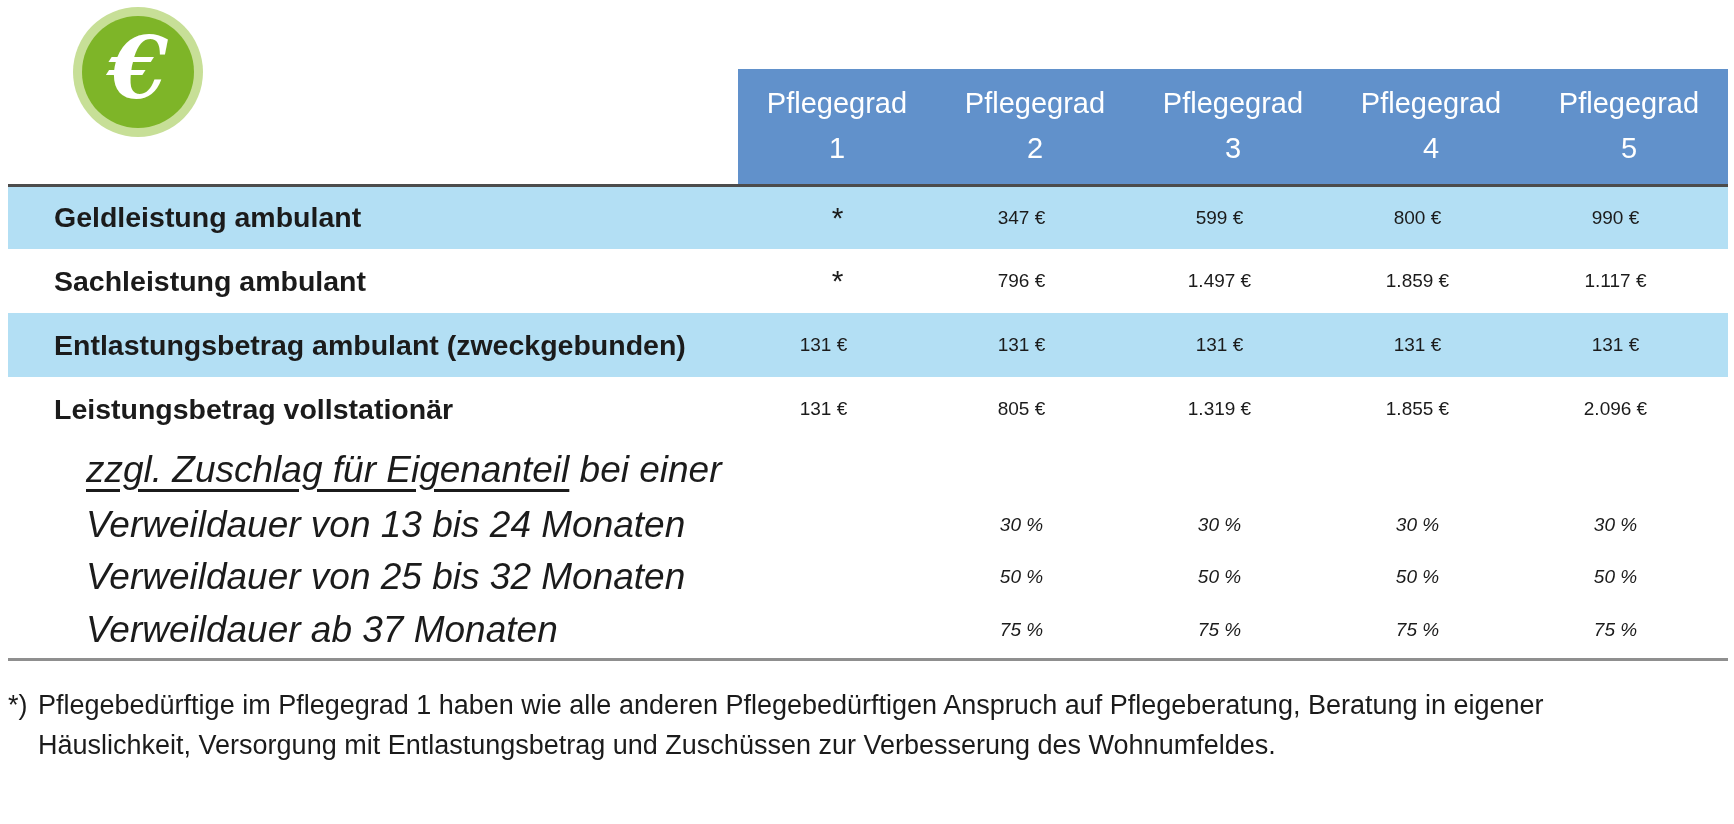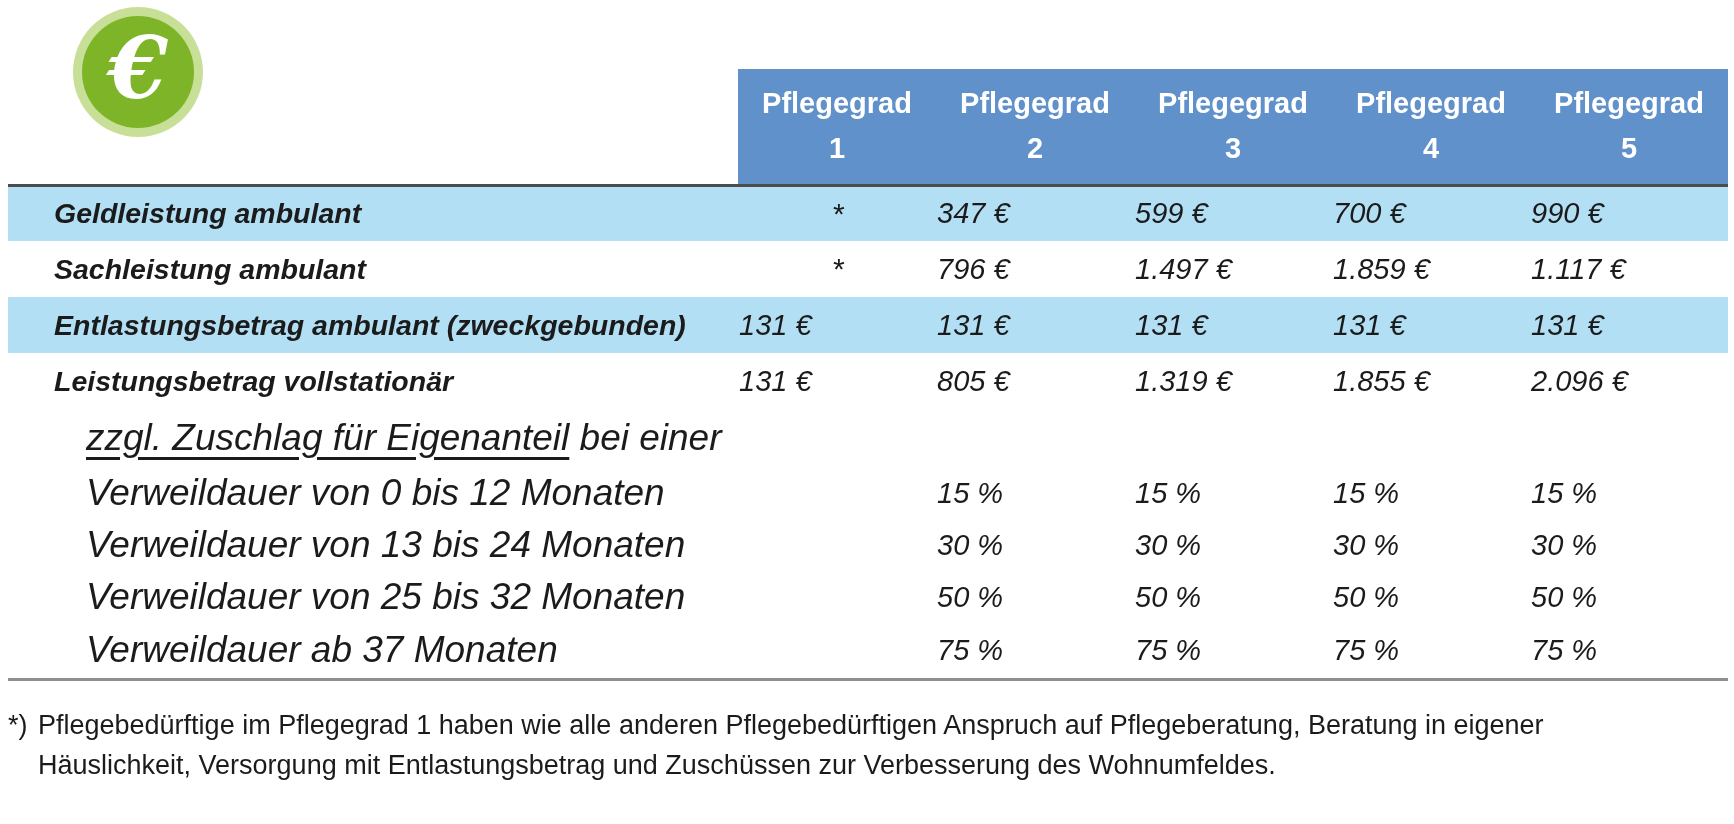--- a/index.html
+++ b/index.html
@@ -36,36 +36,36 @@
     border-collapse:collapse;table-layout:fixed;
     margin:69px 0 0 8px;width:1720px;
   }
   col.lbl{width:730px;}
   col.val{width:198px;}
 
   thead tr{height:116px;border-bottom:3px solid var(--border-dark,#4c4c4c);}
   th.corner{background:#ffffff;}
   th.col{
     background:var(--header-blue,#6191CB);
-    color:#ffffff;font-weight:bold;
+    color:#ffffff;font-weight:normal;
     font-size:29px;line-height:45px;
     text-align:center;vertical-align:middle;
     padding:0;
   }
 
   tbody th{
     text-align:left;font-size:28.5px;font-weight:bold;
     padding-left:46px;vertical-align:middle;white-space:nowrap;
   }
   tbody td{
-    text-align:left;font-size:29px;font-weight:normal;
+    text-align:center;font-size:19px;font-weight:normal;
     padding-right:28px;vertical-align:middle;white-space:nowrap;
   }
   tr.hl{background:var(--row-blue,#B3DFF4);}
-  tr.main{height:56px;font-style:italic;}
+  tr.main{height:64px;}
   tr.subhead{height:58px;}
   tr.sub{height:52px;}
   tbody tr:last-child{height:56px;border-bottom:3px solid var(--border-gray,#8f8f8f);}
   tr.subhead th,tr.sub th{
     font-weight:normal;font-style:italic;padding-left:78px;font-size:37px;
   }
   tr.sub td{font-style:italic;}
   span.ul{text-decoration:underline;text-underline-offset:7px;}
   td.ast{text-align:center;padding-right:0;font-size:30px;}
 
@@ -123,21 +123,21 @@
             <div>5</div>
           </th>
         </tr>
     </thead>
     <tbody>
         <tr class="main hl">
           <th>Geldleistung ambulant</th>
           <td class="ast">*</td>
           <td>347 €</td>
           <td>599 €</td>
-          <td>700 €</td>
+          <td>800 €</td>
           <td>990 €</td>
         </tr>
         <tr class="main">
           <th>Sachleistung ambulant</th>
           <td class="ast">*</td>
           <td>796 €</td>
           <td>1.497 €</td>
           <td>1.859 €</td>
           <td>1.117 €</td>
         </tr>
@@ -159,28 +159,20 @@
         </tr>
         <tr class="subhead">
           <th><span class="ul">zzgl. Zuschlag für Eigenanteil</span><span> bei einer</span></th>
           <td></td>
           <td></td>
           <td></td>
           <td></td>
           <td></td>
         </tr>
         <tr class="sub">
-          <th>Verweildauer von 0 bis 12 Monaten</th>
-          <td></td>
-          <td>15 %</td>
-          <td>15 %</td>
-          <td>15 %</td>
-          <td>15 %</td>
-        </tr>
-        <tr class="sub">
           <th>Verweildauer von 13 bis 24 Monaten</th>
           <td></td>
           <td>30 %</td>
           <td>30 %</td>
           <td>30 %</td>
           <td>30 %</td>
         </tr>
         <tr class="sub">
           <th>Verweildauer von 25 bis 32 Monaten</th>
           <td></td>

